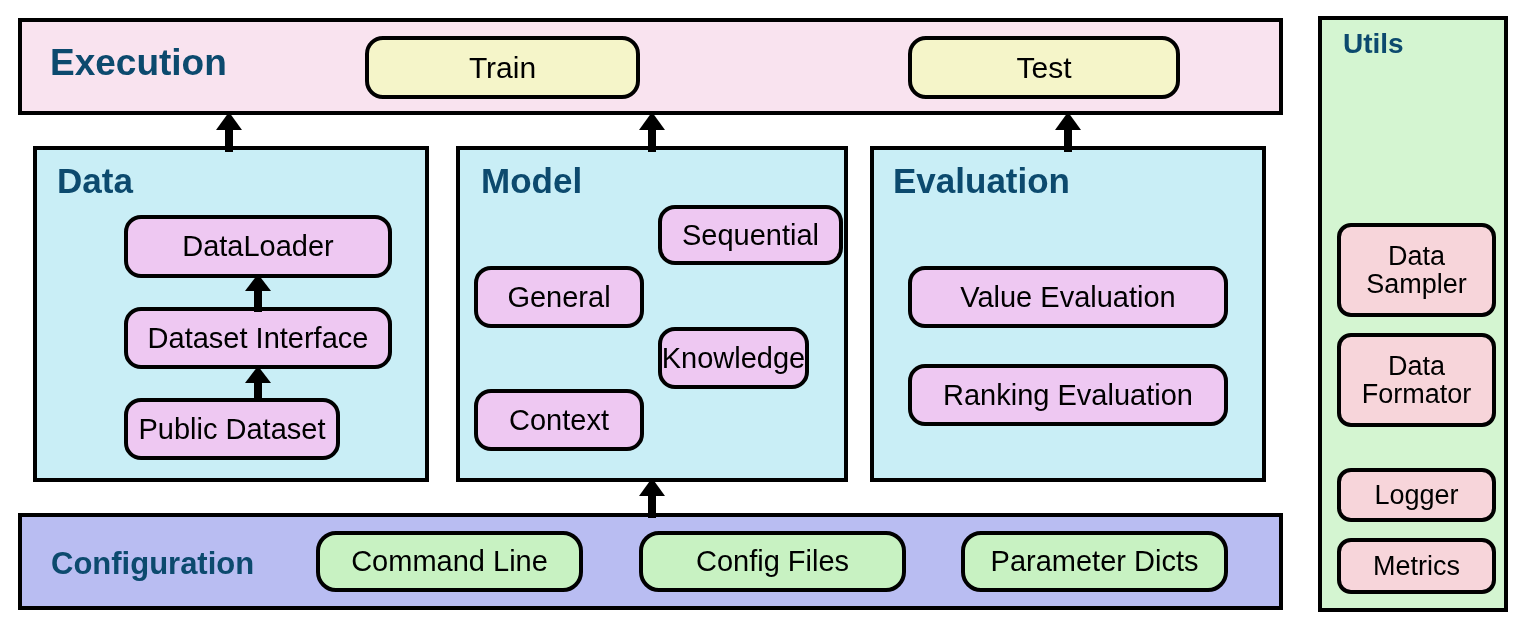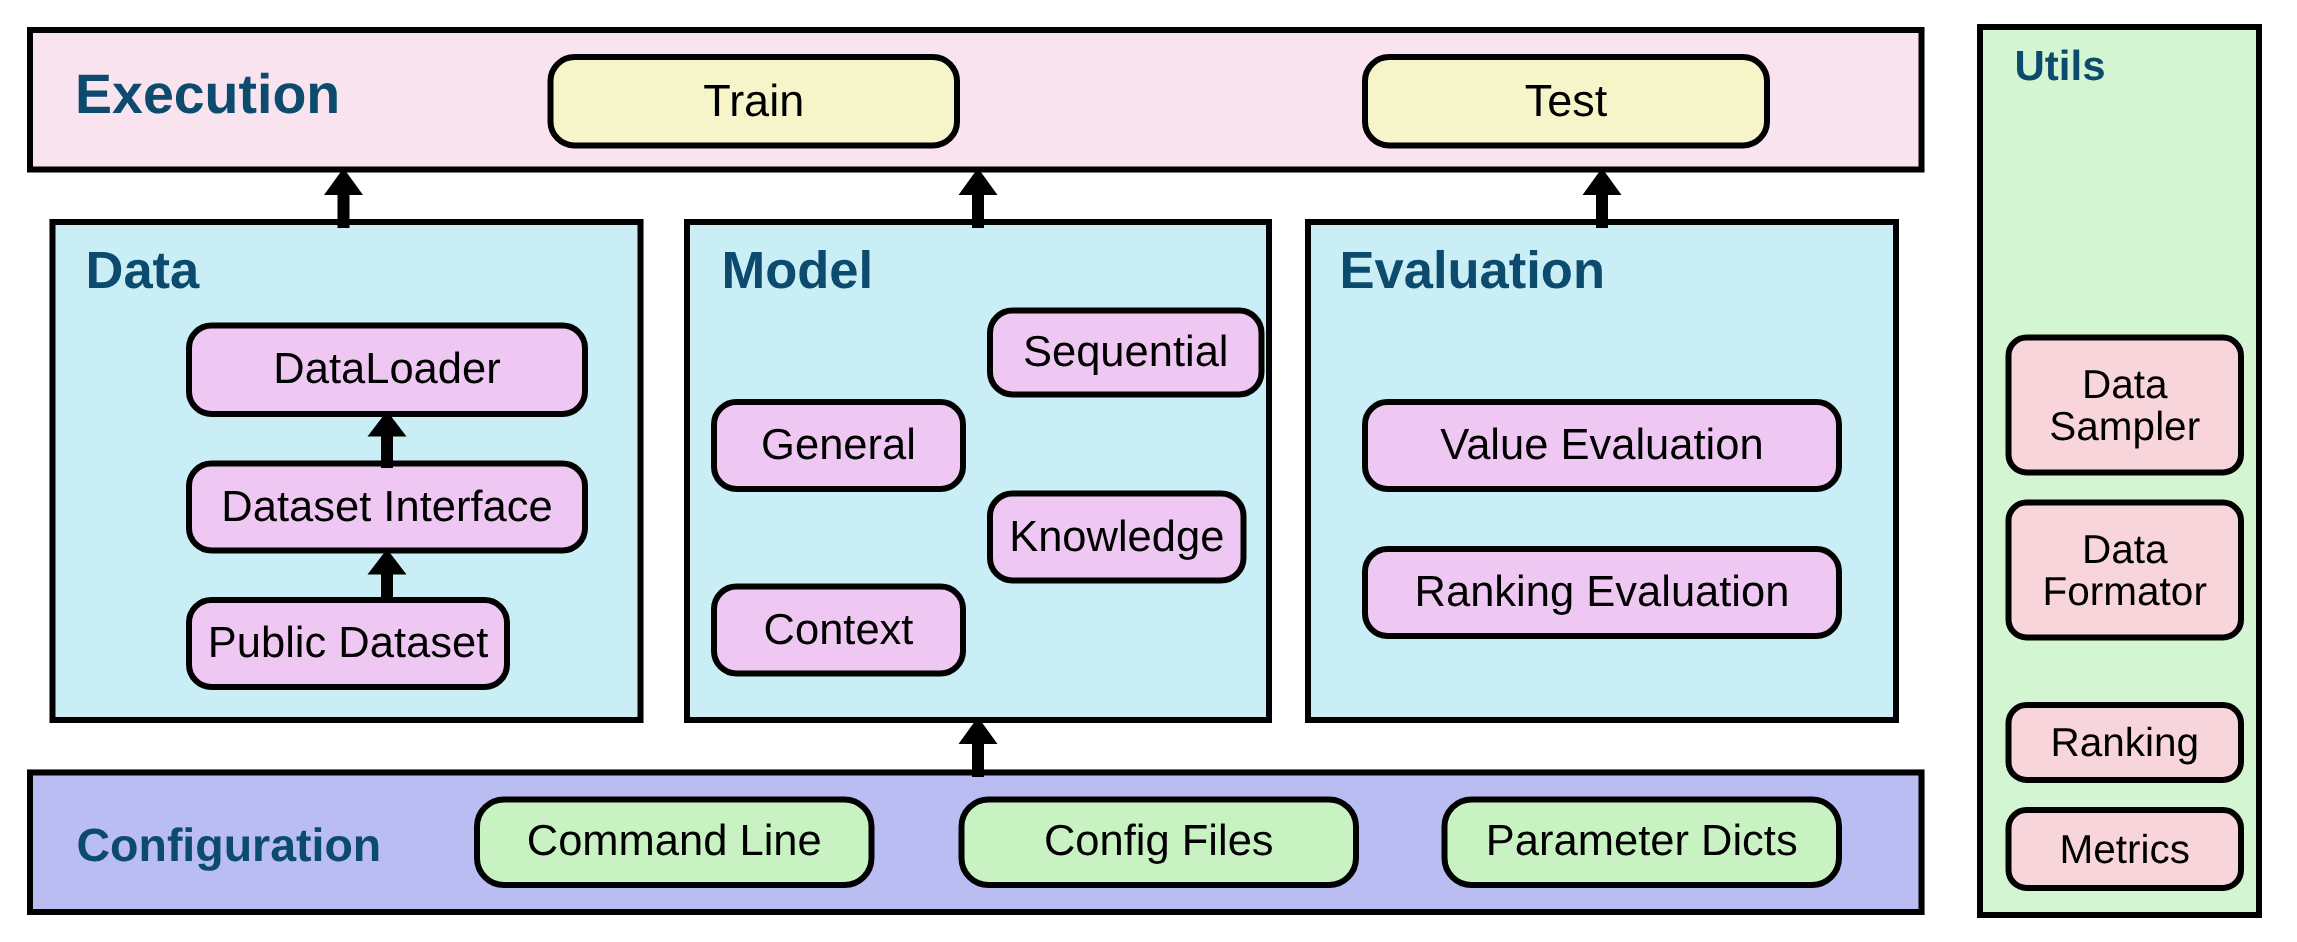--- a/index.html
+++ b/index.html
@@ -90,21 +90,21 @@
     background: #eec8f2;
     border-radius: 17px;
     font-size: 29px;
   }
   #node-dataloader        { left: 124px; top: 215px; width: 268px; height: 63px; text-align: right; }
   #node-dataset-interface { left: 124px; top: 307px; width: 268px; height: 62px; }
   #node-public-dataset    { left: 124px; top: 398px; width: 216px; height: 62px; }
 
   #node-sequential { left: 658px; top: 205px; width: 185px; height: 60px; }
   #node-general    { left: 474px; top: 266px; width: 170px; height: 62px; }
-  #node-knowledge  { left: 658px; top: 327px; width: 173px; height: 62px; }
+  #node-knowledge  { left: 658px; top: 327px; width: 151px; height: 62px; }
   #node-context    { left: 474px; top: 389px; width: 170px; height: 62px; }
 
   #node-value-evaluation   { left: 908px; top: 266px; width: 320px; height: 62px; }
   #node-ranking-evaluation { left: 908px; top: 364px; width: 320px; height: 62px; }
 
   
   .node.cfg {
     background: #c8f2c2;
     border-radius: 20px;
     font-size: 29px;
@@ -164,21 +164,21 @@
   <div class="node cfg" id="node-command-line">Command Line</div>
   <div class="node cfg" id="node-config-files">Config Files</div>
   <div class="node cfg" id="node-parameter-dicts">Parameter Dicts</div>
 
   <div class="panel" id="utils-panel"></div>
   <div class="panel-title" id="utils-title">Utils</div>
   <div class="node util" id="node-data-sampler">Data
 Sampler</div>
   <div class="node util" id="node-data-formator">Data
 Formator</div>
-  <div class="node util" id="node-logger">Ranking</div>
+  <div class="node util" id="node-logger">Logger</div>
   <div class="node util" id="node-metrics">Metrics</div>
 
   <div class="arrow" style="left:213px; top:112px;">
     <svg width="32" height="40" viewBox="0 0 32 40">
       <line x1="16" y1="40" x2="16" y2="12" stroke="#000" stroke-width="8"></line>
       <polygon points="16,0 29,18 3,18" fill="#000"></polygon>
     </svg>
   </div>
 
   <div class="arrow" style="left:636px; top:112px;">

